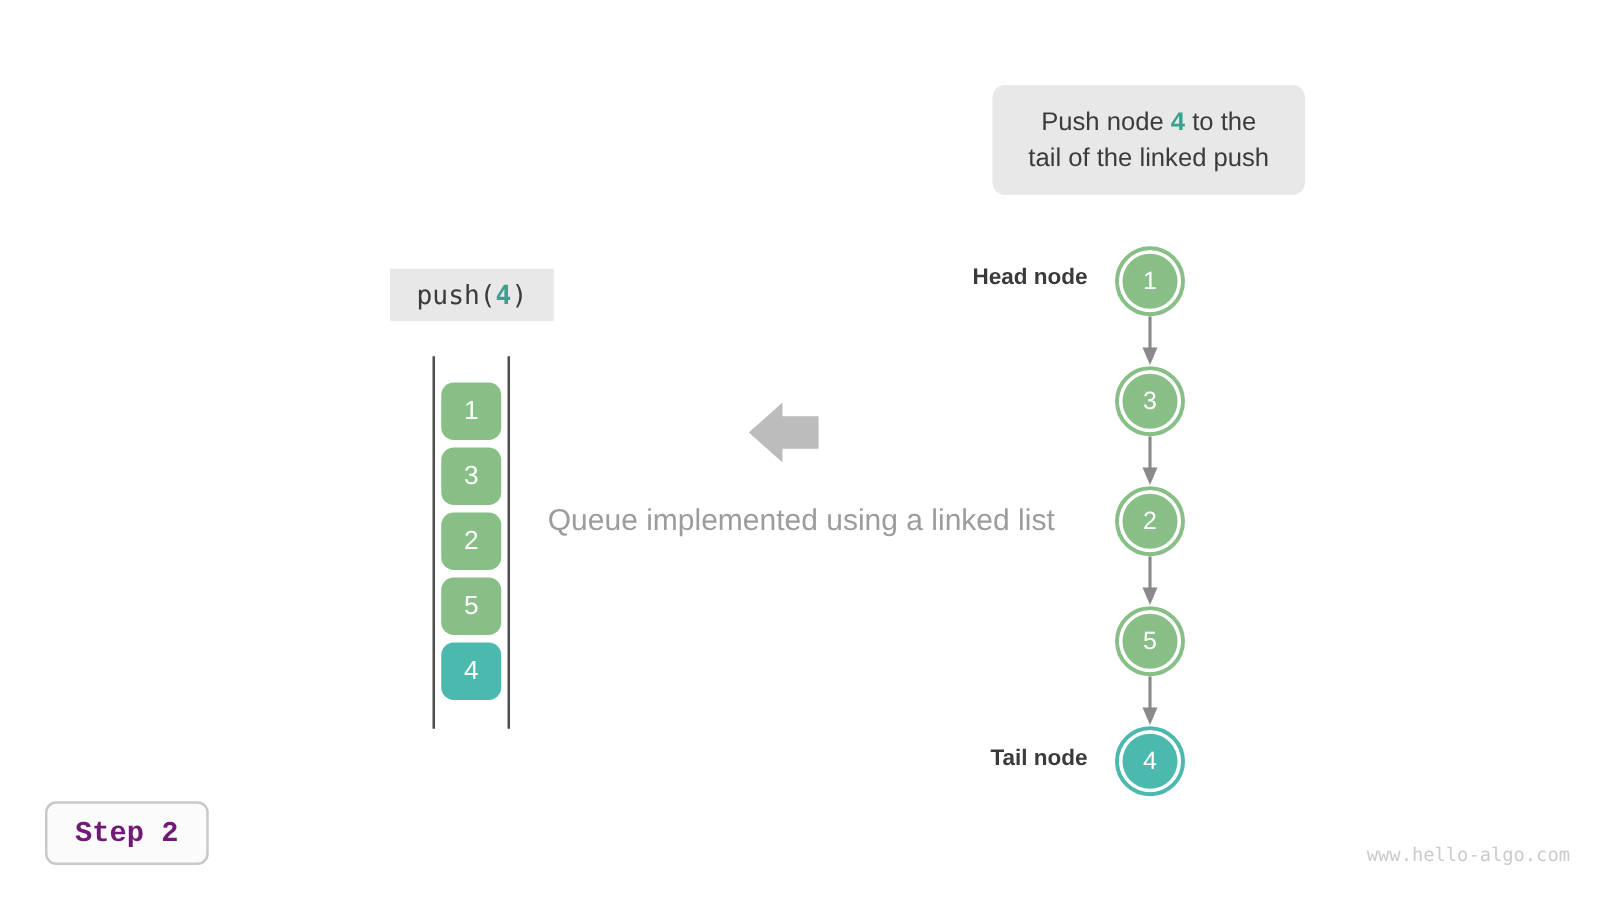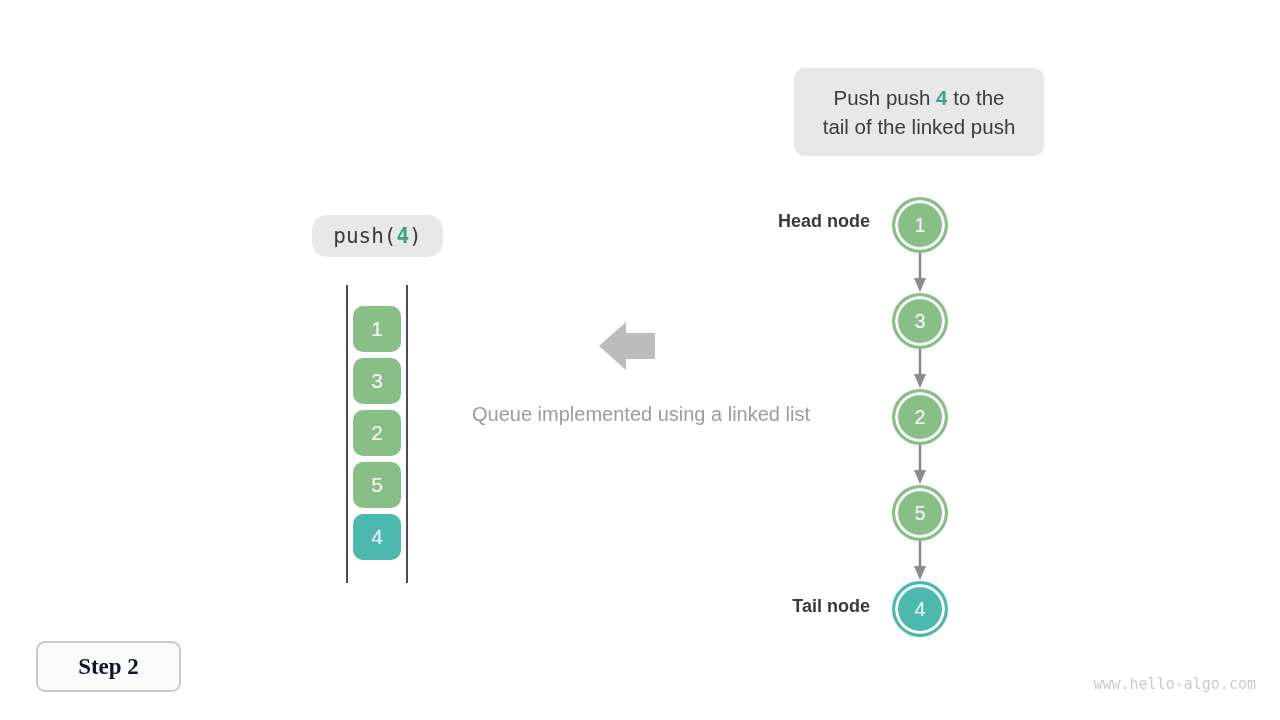--- a/index.html
+++ b/index.html
@@ -20,21 +20,21 @@
     background: #e8e8e8; border-radius: 10px;
     display: flex; flex-direction: column; justify-content: center; align-items: center;
     font-size: 20.5px; line-height: 29px; color: #3b3b3b;
   }
   .callout .line { white-space: pre; }
   .accent-num { color: #3aa18f; font-weight: bold; }
 
   
   .push-badge {
     left: 312px; top: 215px; width: 131px; height: 42px;
-    background: #e8e8e8; border-radius: 15px;
+    background: #e8e8e8; border-radius: 0;
     display: flex; justify-content: center; align-items: center;
     font-family: "DejaVu Sans Mono", "Liberation Mono", monospace;
     font-size: 21px; color: #3b3b3b; white-space: pre;
   }
 
   
   .stack {
     left: 346px; top: 285px; width: 62px; height: 298px;
     border-left: 2px solid #4d4d4d; border-right: 2px solid #4d4d4d;
     display: flex; flex-direction: column; align-items: center;
@@ -47,21 +47,21 @@
     font-size: 21px;
   }
   .stack-box.teal { background: #4cb9af; }
 
   
   .block-arrow { left: 599px; top: 321px; width: 56px; height: 50px; }
 
   
   .caption {
     left: 341px; top: 403px; width: 600px;
-    text-align: center; font-size: 20px; color: #9c9c9c;
+    text-align: center; font-size: 24px; color: #9c9c9c;
   }
 
   
   .side-label {
     left: 670px; width: 200px; text-align: right;
     font-size: 18px; font-weight: bold; color: #3a3a3a;
   }
   .head-label { top: 211px; }
   .tail-label { top: 596px; }
 
@@ -76,41 +76,41 @@
   }
   .node.teal { background: #4cb9af; border-color: #4cb9af; }
   .node-1 { top: 197px; } .node-2 { top: 293px; } .node-3 { top: 389px; }
   .node-4 { top: 485px; } .node-5 { top: 581px; }
 
   .conn { left: 912px; width: 16px; height: 40px; }
   .conn-1 { top: 253px; } .conn-2 { top: 349px; } .conn-3 { top: 445px; } .conn-4 { top: 541px; }
 
   
   .step-badge {
-    left: 36px; top: 641px; width: 145px; height: 51px;
+    left: 36px; top: 641px; width: 131px; height: 51px;
     background: #fbfbfb; border: 2px solid #c9c9c9; border-radius: 9px;
     display: flex; justify-content: center; align-items: center;
-    font-family: Liberation Serif, serif;
-    font-size: 23px; font-weight: bold; color: #0f172a; white-space: pre;
+    font-family: Liberation Mono, monospace;
+    font-size: 23px; font-weight: bold; color: #701a75; white-space: pre;
   }
 
   
   .watermark {
     right: 24px; top: 675px;
     font-family: "DejaVu Sans Mono", "Liberation Mono", monospace;
     font-size: 15px; color: #cbcbcb;
   }
 </style>
 </head>
 <body>
 
 <div class="canvas">
 
   <div class="abs callout">
-    <div class="line"><span>Push push </span><span class="accent-num">4</span><span> to the</span></div>
+    <div class="line"><span>Push node </span><span class="accent-num">4</span><span> to the</span></div>
     <div class="line">tail of the linked push</div>
   </div>
 
   <div class="abs push-badge"><span>push(</span><span class="accent-num">4</span><span>)</span></div>
 
   <div class="abs stack">
     <div class="stack-box">1</div>
     <div class="stack-box">3</div>
     <div class="stack-box">2</div>
     <div class="stack-box">5</div>

